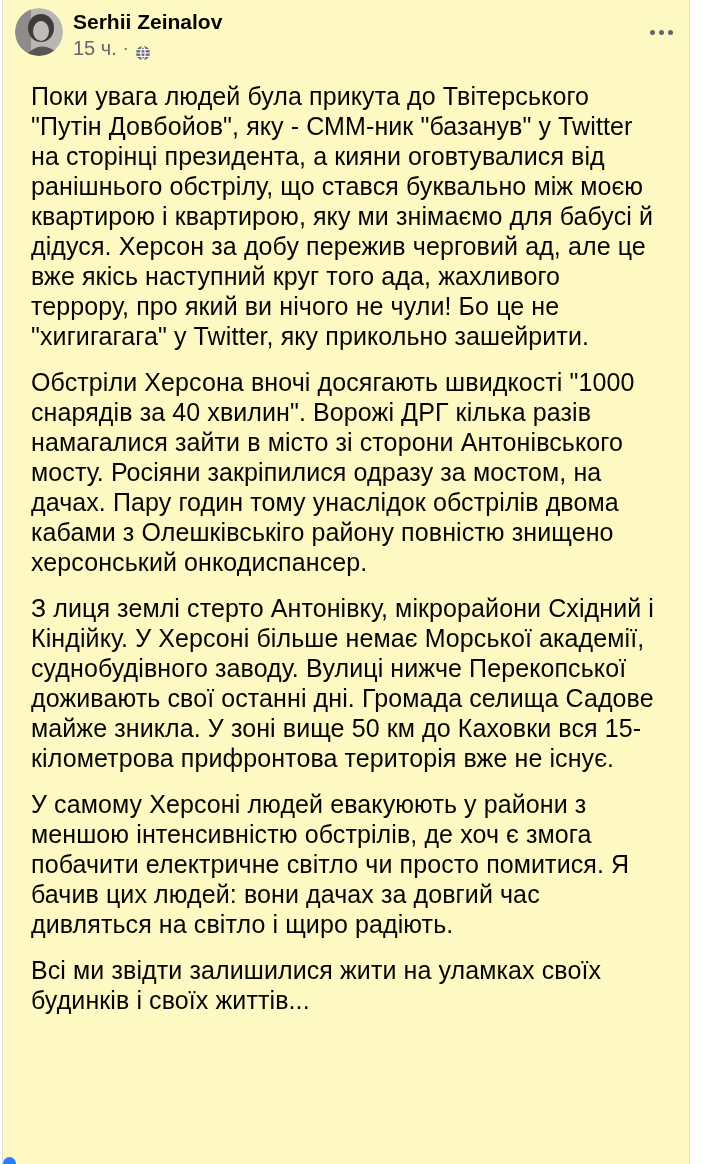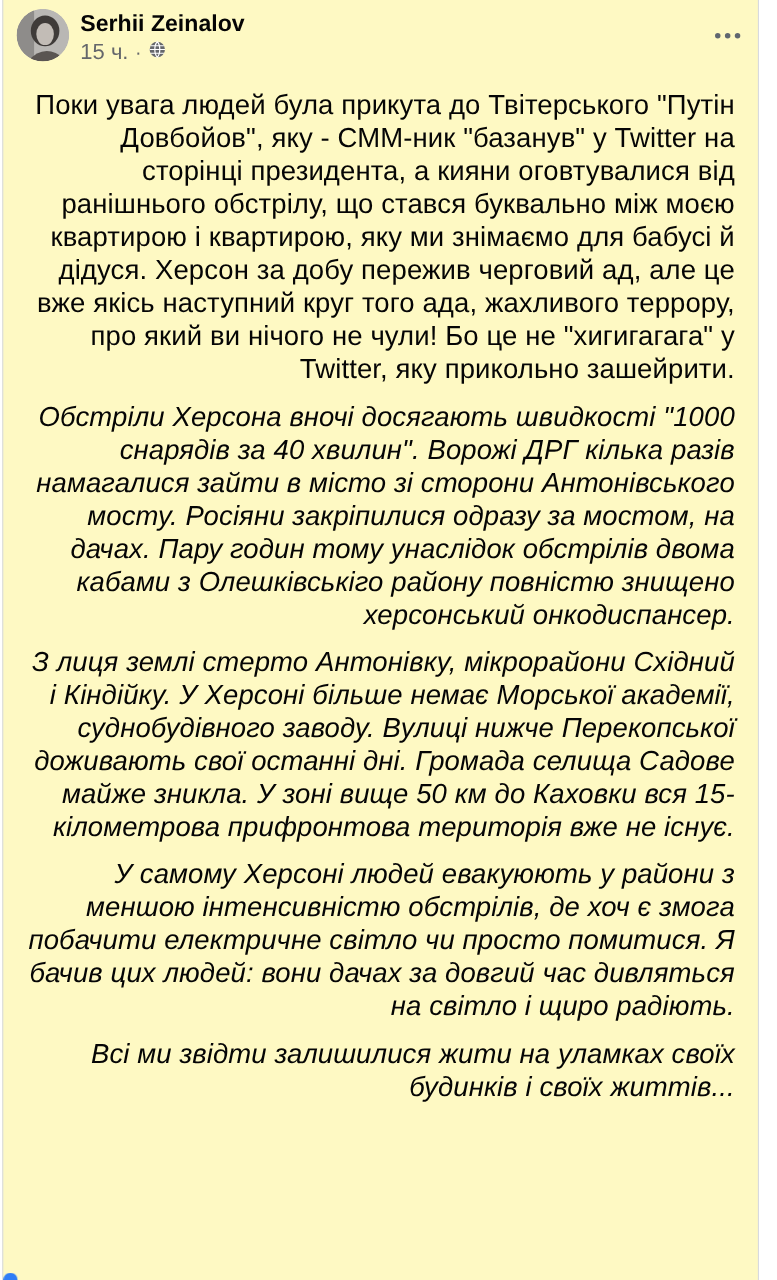--- a/index.html
+++ b/index.html
@@ -42,21 +42,21 @@
   }
   .author-name {
     font-size: 21px;
     line-height: 27px;
     font-weight: bold;
     color: #050505;
     cursor: pointer;
   }
   .post-meta {
     display: flex;
-    align-items: flex-start;
+    align-items: flex-end;
     font-size: 20px;
     line-height: 26px;
     color: #65676b;
     cursor: pointer;
   }
   .meta-sep {
     margin: 0 6px;
     font-size: 18px;
   }
   .globe {
@@ -84,30 +84,28 @@
   }
   
   .post-text {
     padding: 0 16px 0 12px;
     color: #050505;
     font-size: 25px;
     line-height: 30px;
     letter-spacing: 0.1px;
   }
   .post-text p {
-    margin: 5px;
+    margin: 16px;
     padding: 0;
-    text-align: right;
   }
   .post-text p:first-child {
     margin-top: 20px;
   }
   .post-text p + p {
     margin-top: 13px;
-    font-style: italic;
   }
   
   .reaction-sliver {
     position: fixed;
     left: 3px;
     bottom: -6px;
     width: 13px;
     height: 13px;
     border-radius: 50%;
     background: #2f7df6;

